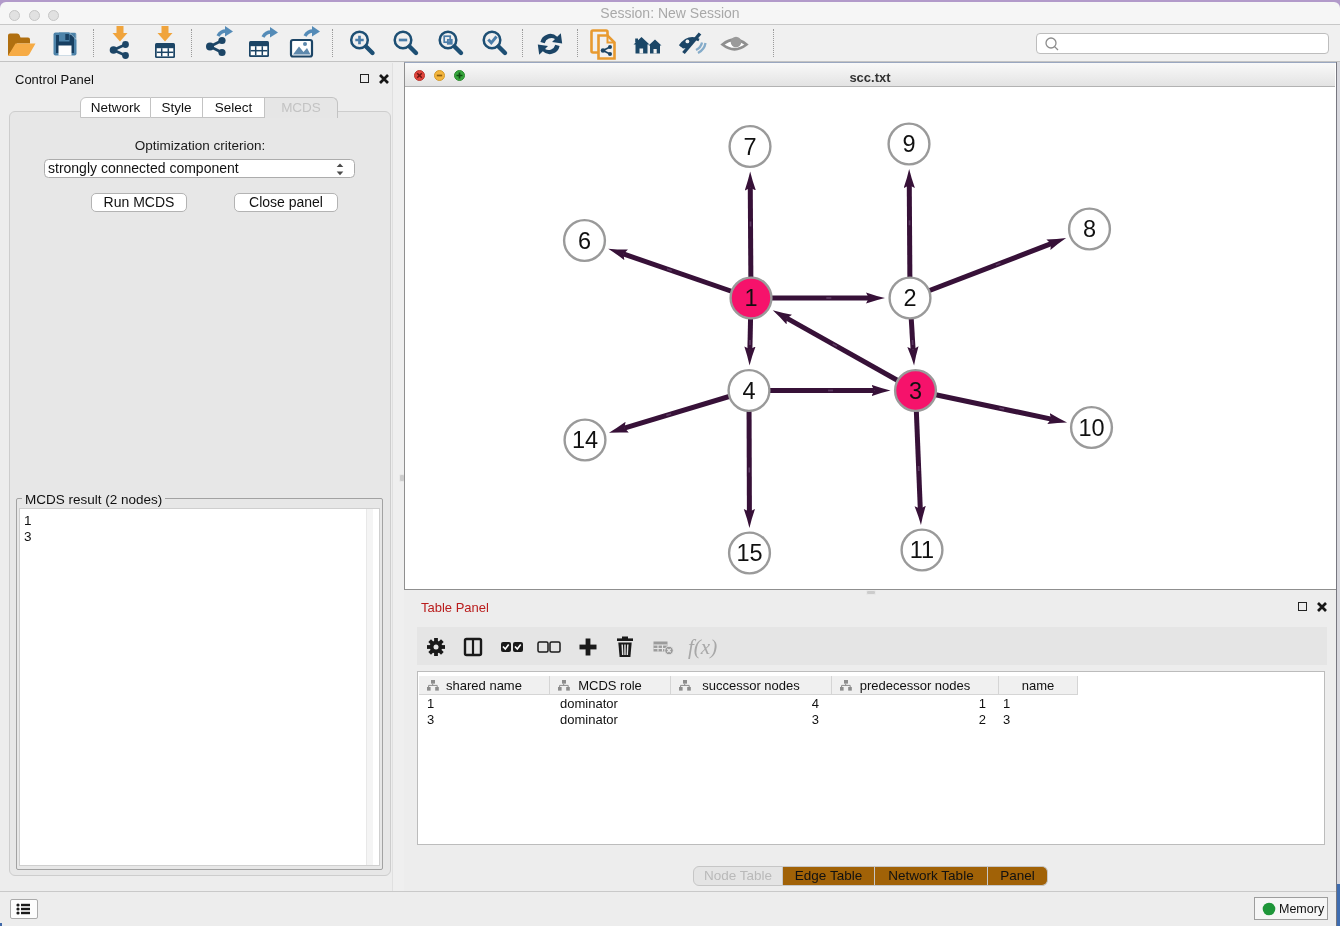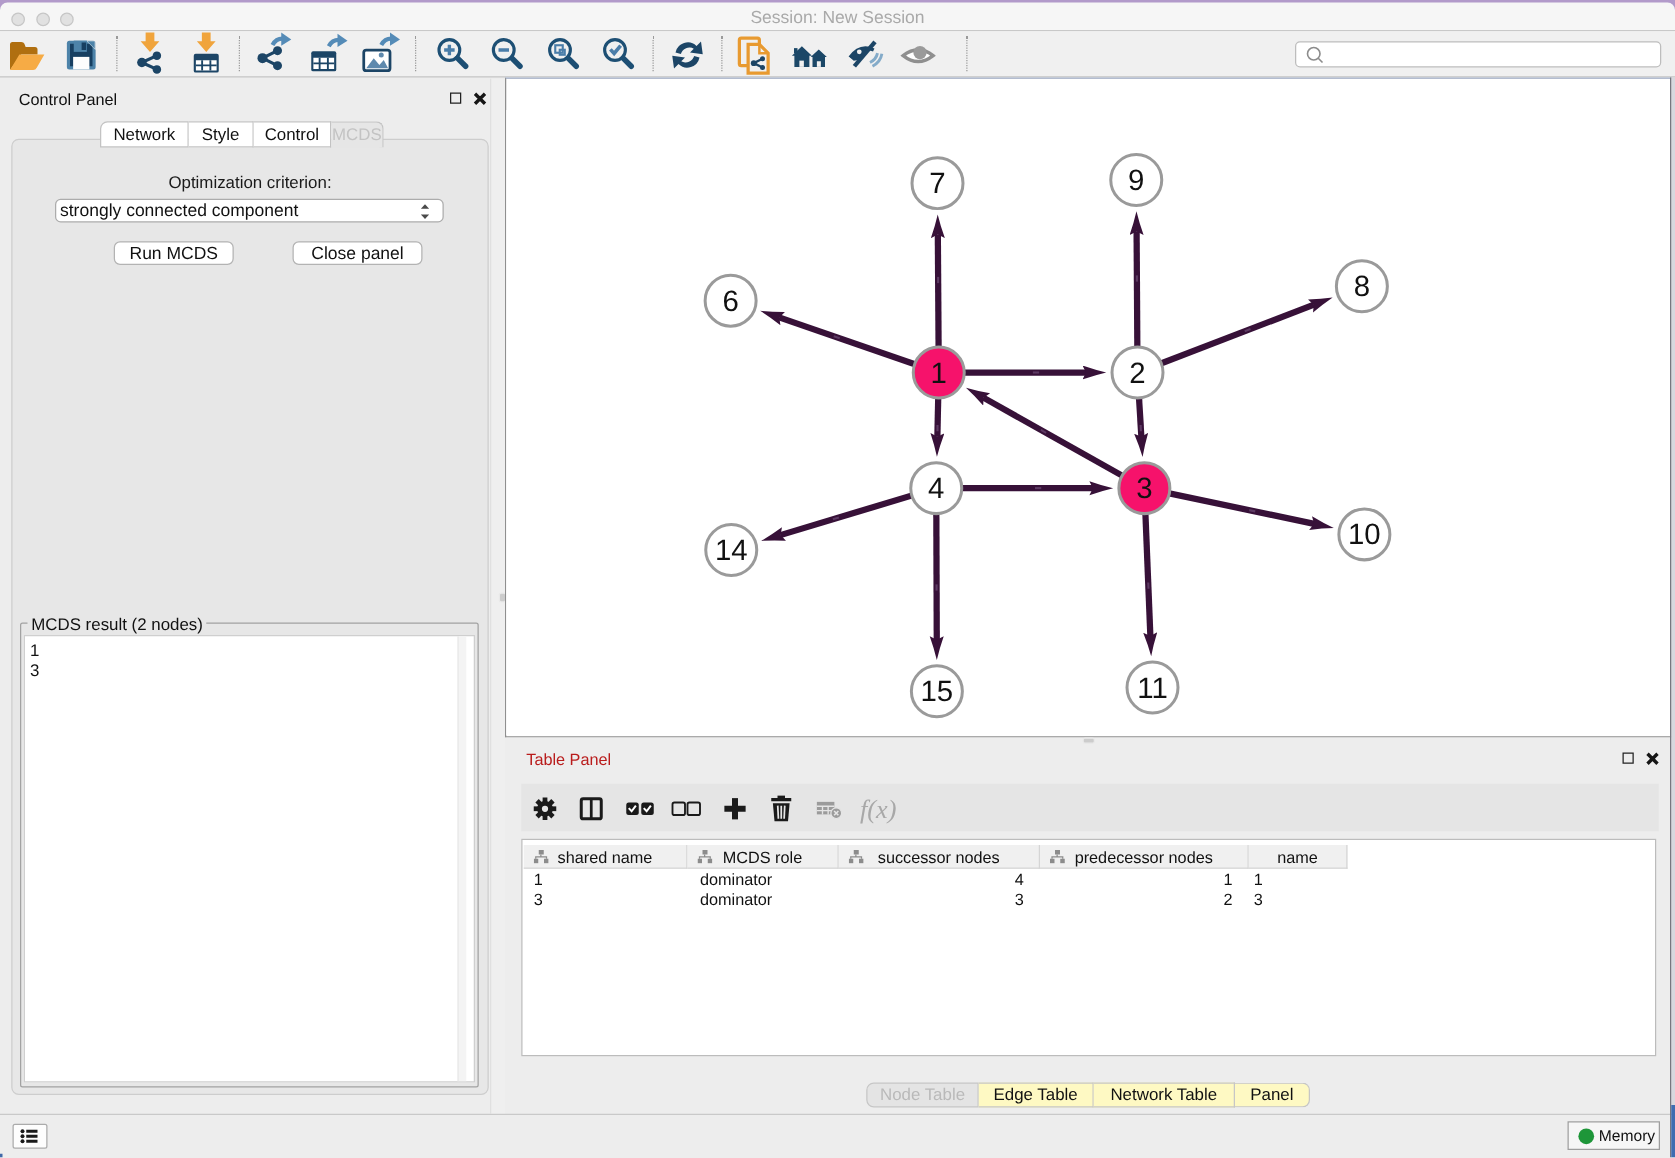--- a/index.html
+++ b/index.html
@@ -45,21 +45,21 @@
   #splithandle { left:866px; top:590px; width:10px; height:5px; background:#cccccc; border:1px solid #e9e9e9; border-radius:2px; }
   #tablepanel { left:404px; top:597px; width:933px; height:294px; background:#ededed; }
   #tp-title { left:17px; top:3px; font-size:13px; color:#b91c1c; }
   #tp-toolbar { left:13px; top:30px; width:910px; height:38px; background:#e5e5e5; }
   #tp-table { left:13px; top:74px; width:908px; height:174px; background:#fff; border:1px solid #bcbcbc; }
   .th { position:absolute; top:0; height:19px; background:#f0f0f0; border-right:1px solid #d5d5d5;
     border-bottom:1px solid #d5d5d5; font-size:13px; color:#111; text-align:center; line-height:19px; }
   .td { position:absolute; font-size:13px; color:#111; height:16px; line-height:16px; }
   .th svg.hico { position:absolute; left:8px; top:4px; }
   .th span { display:block; }
-  .btab { position:absolute; top:269px; height:20px; border:1px solid #c6c6c6; background:#fef9c3;
+  .btab { position:absolute; top:269px; height:20px; border:1px solid #c6c6c6; background:#a16207;
     font-size:13.5px; color:#111; text-align:center; line-height:18px; }
   #statusbar { left:0; top:891px; width:1340px; height:35px; background:#ededed; border-top:1px solid #c9c9c9; }
   #listbtn { left:10px; top:899px; width:28px; height:20px; background:#fdfdfd; border:1px solid #ababab; border-radius:2px; }
   #membtn { left:1254px; top:897px; width:74px; height:23px; background:#f6f6f6; border:1px solid #9e9e9e;
     font-size:12.5px; color:#111; }
   #rightstrip { left:1337px; top:62px; width:3px; height:822px; background:#d8d8de; }
   #rightblue { left:1337px; top:884px; width:3px; height:42px; background:#3e6cb0; }
   #bl-blue { left:0; top:923px; width:2px; height:3px; background:#4069a9; }
   #rightline { left:1335.5px; top:62px; width:1.5px; height:864px; background:#77777f; }
 </style>
@@ -210,40 +210,58 @@
   <div id="cp-title" class="abs">Control Panel</div>
   <div class="paneico abs" style="left:360px; top:74px"></div>
   <div class="panex abs" style="left:378px; top:73px">
     <svg width="12" height="12" style="display:block">
       <path d="M2,2 L10,10 M10,2 L2,10" stroke="#161616" stroke-width="2.7"></path>
     </svg>
   </div>
   <div id="tabcontent" class="abs"></div>
   <div class="tab abs" style="left:80px; width:71px; border-radius:6px 0 0 0;">Network</div>
   <div class="tab abs" style="left:151px; width:52px; border-left:none;">Style</div>
-  <div class="tab abs" style="left:203px; width:62px; border-left:none;">Control</div>
-  <div class="tab abs" style="left:265px; width:42px; border-left:none; border-radius:0 6px 0 0; background:#e6e6e6; color:#c3c3c3; border-bottom:none;">MCDS</div>
+  <div class="tab abs" style="left:203px; width:62px; border-left:none;">Select</div>
+  <div class="tab abs" style="left:265px; width:73px; border-left:none; border-radius:0 6px 0 0; background:#e6e6e6; color:#c3c3c3; border-bottom:none;">MCDS</div>
   <div id="opt-label" class="abs">Optimization criterion:</div>
   <div id="dropdown" class="abs">strongly connected component
     <svg width="12" height="17" style="position:absolute;right:8px;top:1px">
       <path d="M2.7,6 L6,2.4 L9.3,6 z" fill="#4a4a4a"></path>
       <path d="M2.7,10.6 L6,14.2 L9.3,10.6 z" fill="#4a4a4a"></path>
     </svg>
   </div>
   <div class="btn abs" style="left:91px; width:96px;">Run MCDS</div>
   <div class="btn abs" style="left:202px; width:104px;margin-left:32px;">Close panel</div>
   <div id="groupbox" class="abs"></div>
   <div id="grouplabel" class="abs">MCDS result (2 nodes)</div>
   <div id="mcdslist" class="abs">1<br>3</div>
   <div id="mcdsscroll" class="abs"></div>
 
   <div id="divider" class="abs"></div>
   <div id="divhandle" class="abs"></div>
 
   <div id="netwin" class="abs">
+    <div id="nettitle" class="abs">
+      <div class="tl2" style="left:9px; background:#e2443c; border:1px solid #b8352e;">
+        <svg width="9" height="9" style="position:absolute;left:0px;top:0px">
+          <path d="M2.2,2.2 L6.8,6.8 M6.8,2.2 L2.2,6.8" stroke="#701612" stroke-width="1.6"></path>
+        </svg>
+      </div>
+      <div class="tl2" style="left:29px; background:#f5b63d; border:1px solid #d29a2c;">
+        <svg width="9" height="9" style="position:absolute;left:0px;top:0px">
+          <line x1="1.8" y1="4.5" x2="7.2" y2="4.5" stroke="#8e5f10" stroke-width="1.7"></line>
+        </svg>
+      </div>
+      <div class="tl2" style="left:49px; background:#37a73d; border:1px solid #2a8a2f;">
+        <svg width="9" height="9" style="position:absolute;left:0px;top:0px">
+          <path d="M4.5,1.5 L4.5,7.5 M1.5,4.5 L7.5,4.5" stroke="#0f4d13" stroke-width="1.7"></path>
+        </svg>
+      </div>
+      <div id="nettitletext" class="abs">scc.txt</div>
+    </div>
     <div id="netcanvas" class="abs">
       <svg id="netsvg" width="931" height="500" style="position:absolute;left:1px;top:0">
         <defs>
           <marker id="arr" markerWidth="20" markerHeight="12" refX="3" refY="5.6" orient="auto" markerUnits="userSpaceOnUse">
             <path d="M0,0 Q10,3.5 19,5.6 Q10,7.7 0,11.2 L2.8,5.6 z" fill="#371138"></path>
           </marker>
         </defs>
         <g stroke="#371138" stroke-width="5" marker-end="url(#arr)">
           <line x1="345" y1="210" x2="344.27" y2="99.5"></line>
           <line x1="345" y1="210" x2="217.3" y2="165.9"></line>

